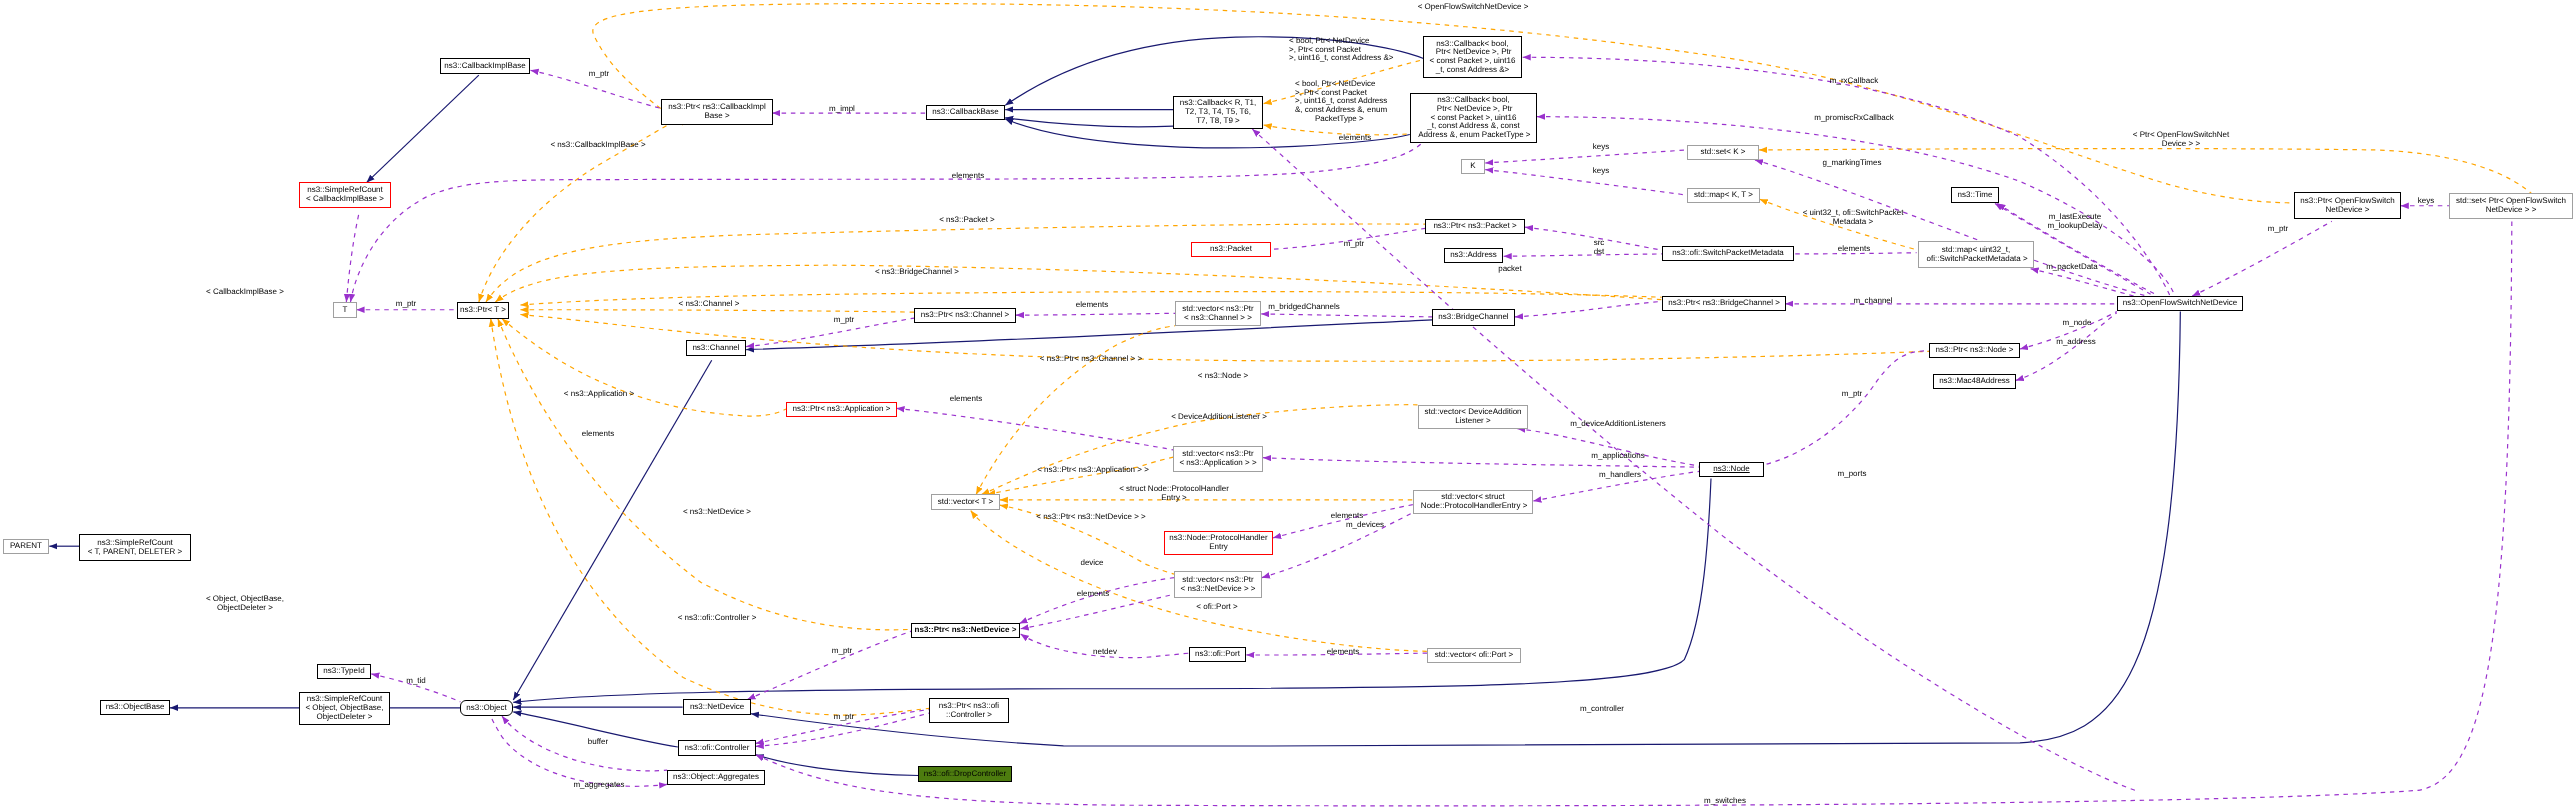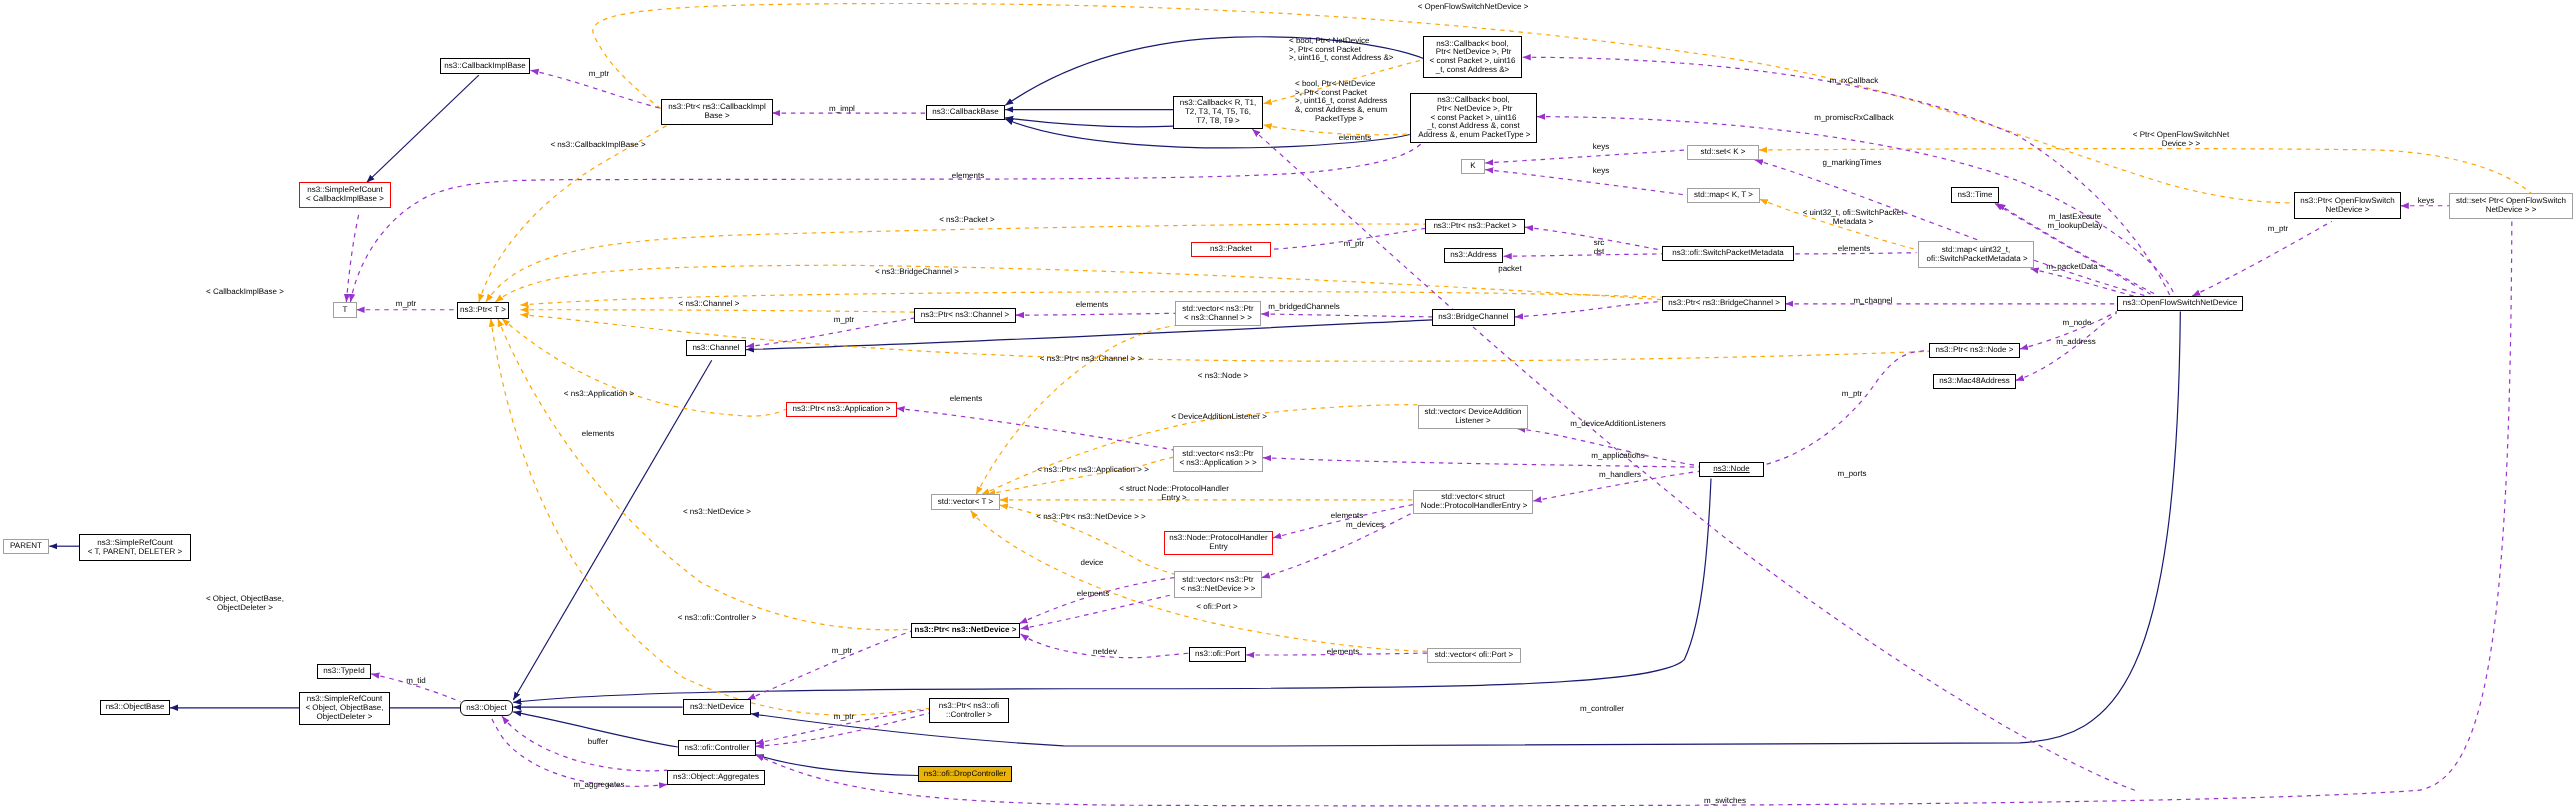--- a/index.html
+++ b/index.html
@@ -6,21 +6,21 @@
   html,body{margin:0;padding:0;background:#fff;}
   #diagram{position:relative;width:2576px;height:809px;background:#fff;overflow:hidden;
            font-family:"Liberation Sans",sans-serif;-webkit-font-smoothing:antialiased;text-rendering:geometricPrecision;}
   #edges{position:absolute;left:0;top:0;}
   .node{position:absolute;box-sizing:border-box;background:#fff;
         display:flex;align-items:center;justify-content:center;text-align:center;
         font-size:8px;line-height:8.7px;color:#000;white-space:pre;letter-spacing:0px;}
   .b-black{border:0.9px solid #000;}
   .b-grey{border:0.7px solid #a0a0a0;}
   .b-red{border:1.2px solid #f00;}
-  .b-fill{background:#eab308;border:0.9px solid #000;}
+  .b-fill{background:#4d7c0f;border:0.9px solid #000;}
   .elabel{position:absolute;font-size:8px;line-height:8.7px;color:#000;
           white-space:pre;text-align:center;transform:translate(-50%,-50%);}
   .elabel-l{position:absolute;font-size:8px;line-height:8.7px;color:#000;
           white-space:pre;text-align:left;}
 </style>
 </head>
 <body>
 
 <div id="diagram">
 <svg id="edges" width="2576" height="809" viewBox="0 0 4336 1361">

